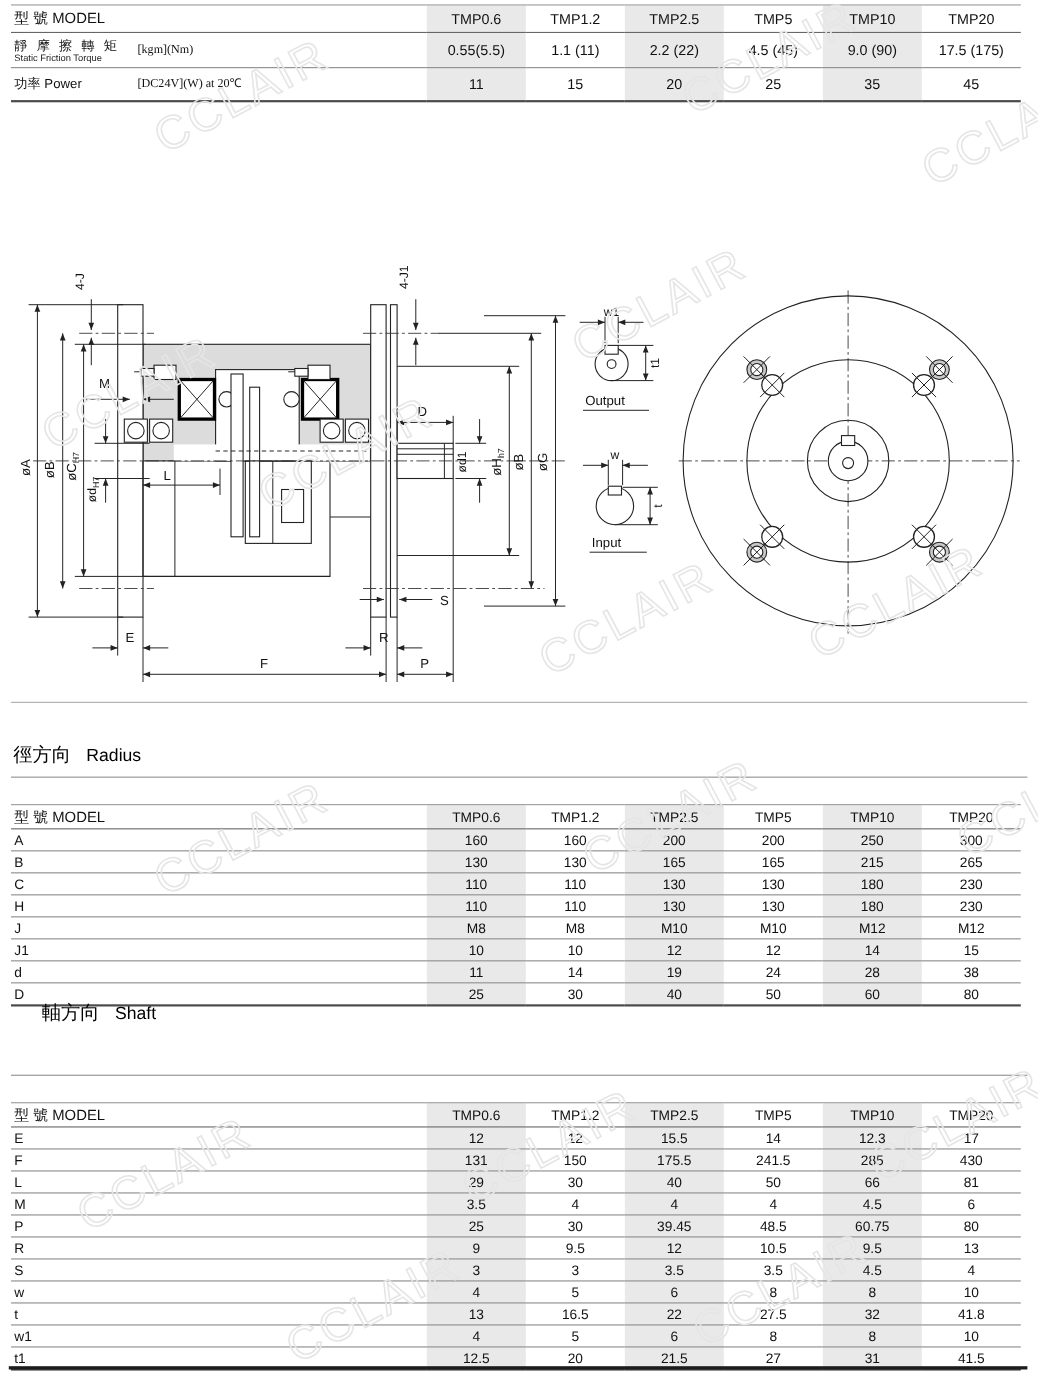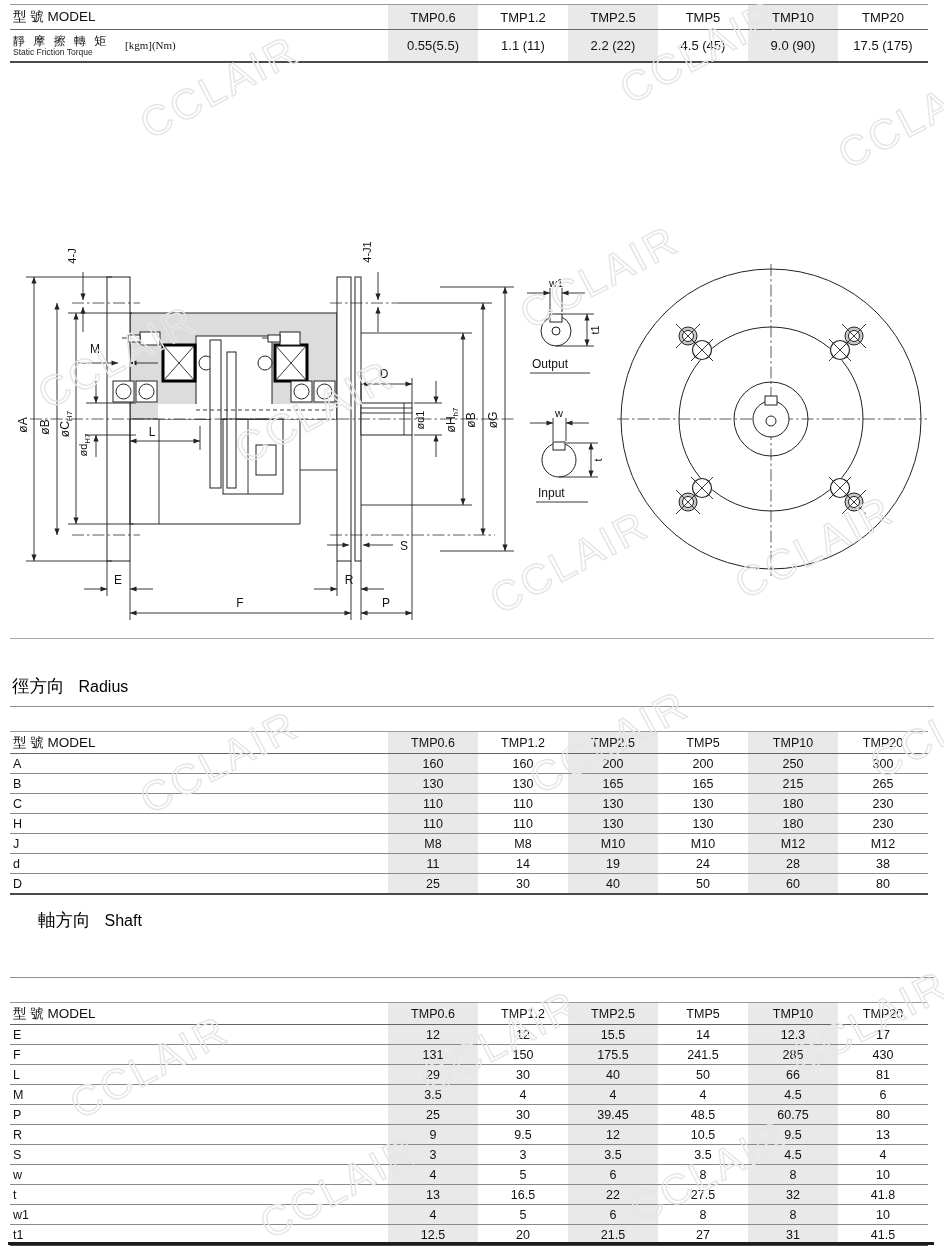--- a/index.html
+++ b/index.html
@@ -82,20 +82,36 @@
               <span class="unit">[kgm](Nm)</span>
             </div>
           </td>
           <td class="val sh">0.55(5.5)</td>
           <td class="val">1.1 (11)</td>
           <td class="val sh">2.2 (22)</td>
           <td class="val">4.5 (45)</td>
           <td class="val sh">9.0 (90)</td>
           <td class="val">17.5 (175)</td>
         </tr>
+        <tr>
+          <td class="lbl">
+            <div class="lblwrap">
+              <div class="stack">
+                <span class="zh">功率 Power</span>
+              </div>
+              <span class="unit">[DC24V](W) at 20℃</span>
+            </div>
+          </td>
+          <td class="val sh">11</td>
+          <td class="val">15</td>
+          <td class="val sh">20</td>
+          <td class="val">25</td>
+          <td class="val sh">35</td>
+          <td class="val">45</td>
+        </tr>
       </tbody>
   </table>
 </div>
 
 <svg class="abs" style="top:210px;left:0;" width="944" height="434" viewBox="0 210 944 434">
   <defs>
     <marker id="aw" viewBox="0 0 10 10" refX="9.5" refY="5" markerWidth="10" markerHeight="8" orient="auto-start-reverse">
       <path d="M0.5,1.4 L9.5,5 L0.5,8.6 Z" fill="#222"></path>
     </marker>
   </defs>
@@ -403,20 +419,29 @@
           <td class="val">230</td>
         </tr>
         <tr>
           <td class="lbl">J</td>
           <td class="val sh">M8</td>
           <td class="val">M8</td>
           <td class="val sh">M10</td>
           <td class="val">M10</td>
           <td class="val sh">M12</td>
           <td class="val">M12</td>
+        </tr>
+        <tr>
+          <td class="lbl">J1</td>
+          <td class="val sh">10</td>
+          <td class="val">10</td>
+          <td class="val sh">12</td>
+          <td class="val">12</td>
+          <td class="val sh">14</td>
+          <td class="val">15</td>
         </tr>
         <tr>
           <td class="lbl">d</td>
           <td class="val sh">11</td>
           <td class="val">14</td>
           <td class="val sh">19</td>
           <td class="val">24</td>
           <td class="val sh">28</td>
           <td class="val">38</td>
         </tr>

